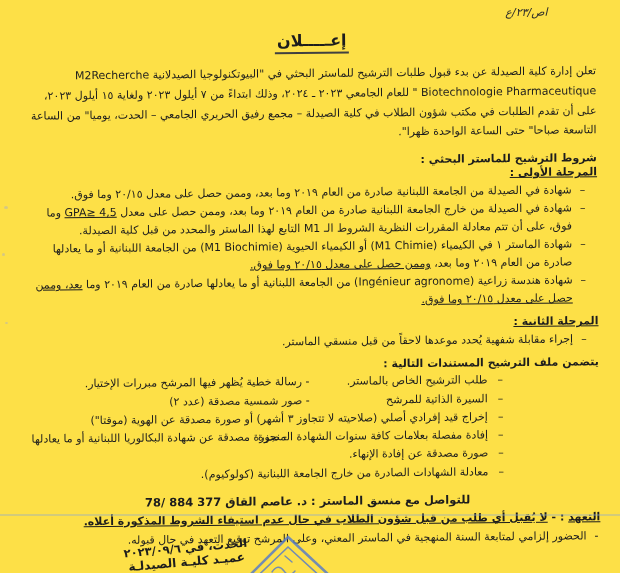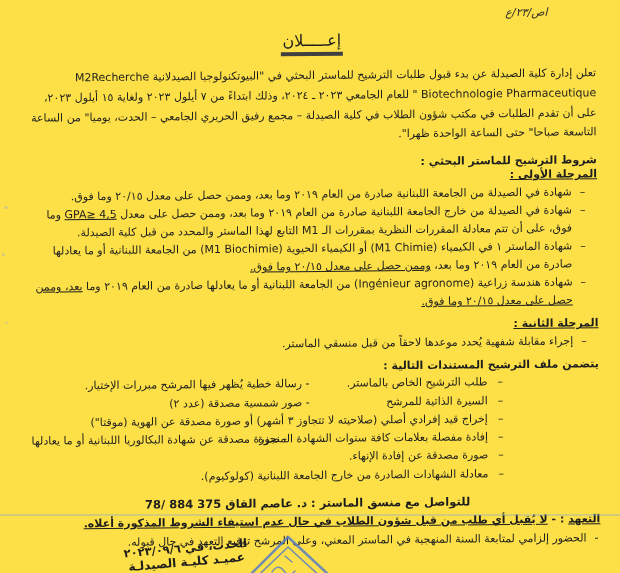--- a/index.html
+++ b/index.html
@@ -8,22 +8,22 @@
     background:#fde047;overflow:hidden;direction:rtl;
     font-family:"DejaVu Sans","Liberation Sans",sans-serif;
     color:#1d1d1d;font-size:11px;
   }
   .content{position:absolute;top:0;right:0;left:0;padding:8px 22px 0 30px;transform:rotate(-0.55deg);}
   .ltr{direction:ltr;unicode-bidi:isolate;}
   .u{text-decoration:underline;}
   .ref{text-align:right;padding-left:0;margin:0 48px 0 0;font-size:11px;font-style:italic;color:#2a2a2a;}
   .title{text-align:center;margin:10px 0 4px;}
   .title span{
-    display:inline-block;font-weight:normal;font-size:16px;letter-spacing:1px;
-    border-bottom:4px solid #404040;padding:0 2px 2px;
+    display:inline-block;font-weight:bold;font-size:16px;letter-spacing:1px;
+    border-bottom:2px solid #404040;padding:0 2px 2px;
   }
   .intro{margin:10px 0 0;line-height:1.8;text-align:right;}
   .h-cond{font-weight:bold;margin:11px 0 1px;}
   .stage-h{font-weight:bold;text-decoration:underline;margin:1px 0 3px;}
   .li{display:flex;gap:8px;line-height:1.64;padding-right:12px;margin:0;}
   .li .dash{flex:0 0 auto;}
   .li-text{flex:1;}
   .docs-h{font-weight:bold;margin:7px 0 2px;}
   .doc-row{display:flex;gap:10px;line-height:1.66;margin-right:96px;white-space:nowrap;}
   .doc-right{min-width:168px;}
@@ -62,21 +62,21 @@
     <p class="h-cond">شروط الترشيح للماستر البحثي :</p>
 
     <p class="stage-h">المرحلة الأولى :</p>
 
     <div class="li">
       <span class="dash">–</span>
       <span class="li-text"><span>شهادة في الصيدلة من الجامعة اللبنانية صادرة من العام ٢٠١٩ وما بعد، وممن حصل على معدل ٢٠/١٥ وما فوق.</span><span class="u"></span><span></span></span>
     </div>
     <div class="li">
       <span class="dash">–</span>
-      <span class="li-text"><span>شهادة في الصيدلة من خارج الجامعة اللبنانية صادرة من العام ٢٠١٩ وما بعد، وممن حصل على معدل </span><span class="u ltr">GPA≥ 4,5</span><span> وما فوق، على أن تتم معادلة المقررات النظرية بمقررات الـ M1 التابع لهذا الماستر والمحدد من قبل كلية الصيدلة.</span></span>
+      <span class="li-text"><span>شهادة في الصيدلة من خارج الجامعة اللبنانية صادرة من العام ٢٠١٩ وما بعد، وممن حصل على معدل </span><span class="u ltr">GPA≥ 4,5</span><span> وما فوق، على أن تتم معادلة المقررات النظرية الشروط الـ M1 التابع لهذا الماستر والمحدد من قبل كلية الصيدلة.</span></span>
     </div>
     <div class="li">
       <span class="dash">–</span>
       <span class="li-text"><span>شهادة الماستر ١ في الكيمياء (M1 Chimie) أو الكيمياء الحيوية (M1 Biochimie) من الجامعة اللبنانية أو ما يعادلها صادرة من العام ٢٠١٩ وما بعد، </span><span class="u">وممن حصل على معدل ٢٠/١٥ وما فوق.</span><span></span></span>
     </div>
     <div class="li">
       <span class="dash">–</span>
       <span class="li-text"><span>شهادة هندسة زراعية (Ingénieur agronome) من الجامعة اللبنانية أو ما يعادلها صادرة من العام ٢٠١٩ وما </span><span class="u">بعد، وممن حصل على معدل ٢٠/١٥ وما فوق.</span><span></span></span>
     </div>
 
@@ -112,21 +112,21 @@
       <span class="dash">–</span>
       <span class="doc-right">صورة مصدقة عن إفادة الإنهاء.</span>
       <span class="doc-left"></span>
     </div>
     <div class="doc-row">
       <span class="dash">–</span>
       <span class="doc-right">معادلة الشهادات الصادرة من خارج الجامعة اللبنانية (كولوكيوم).</span>
       <span class="doc-left"></span>
     </div>
 
-    <p class="contact"><span>للتواصل مع منسق الماستر : د. عاصم القاق</span> <span class="ltr">78/ 884 375</span></p>
+    <p class="contact"><span>للتواصل مع منسق الماستر : د. عاصم القاق</span> <span class="ltr">78/ 884 377</span></p>
 
     <p class="note1"><span class="u">التعهد</span><span> :  - </span><span class="u">لا يُقبل أي طلب من قبل شؤون الطلاب في حال عدم استيفاء الشروط المذكورة أعلاه.</span></p>
 
     <div class="li note2" style="padding-right:2px">
       <span class="dash">-</span>
       <span class="li-text">الحضور إلزامي لمتابعة السنة المنهجية في الماستر المعني، وعلى المرشح توقيع التعهد في حال قبوله.</span>
     </div>
 
   </div>
 

